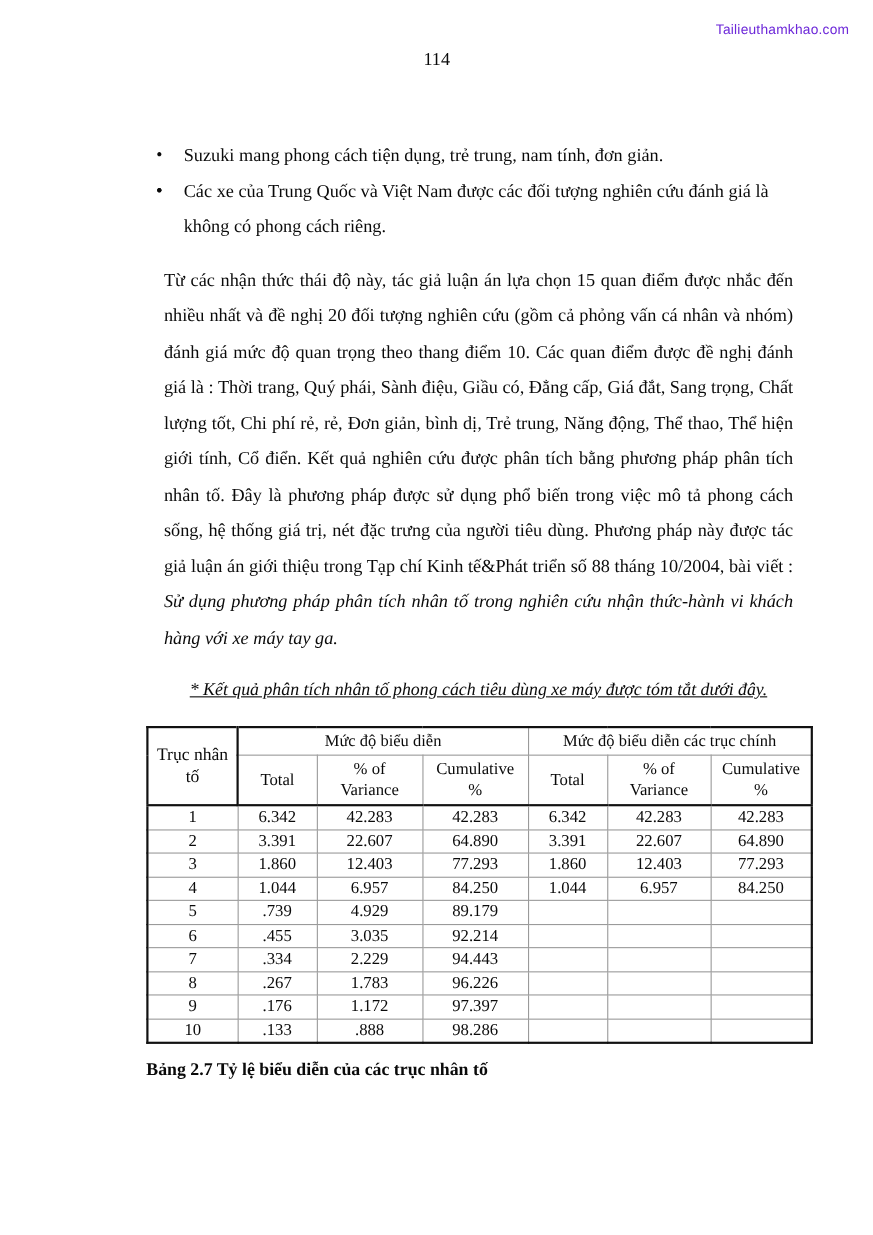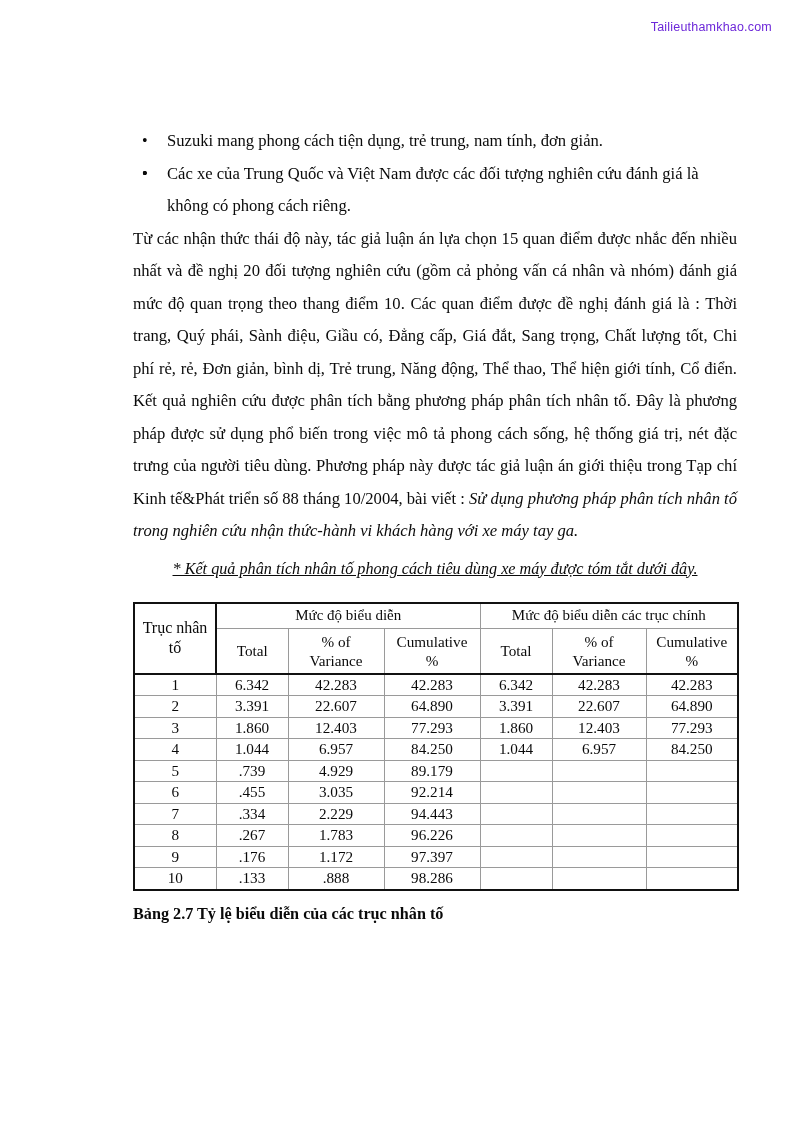--- a/index.html
+++ b/index.html
@@ -58,21 +58,21 @@
   }
   ul.bullets li .dot {
     position: absolute;
     left: 9px;
     top: 0;
     font-size: 16px;
     line-height: 32.5px;
   }
 
   p.body {
-    margin: 0;
+    margin: 16px;
     font-size: 16.6px;
     line-height: 32.5px;
     text-align: justify;
     text-justify: inter-word;
   }
   p.body .ital {
     font-style: italic;
   }
 
   p.note {
@@ -153,20 +153,21 @@
     font-size: 16.2px;
     font-weight: bold;
   }
 </style>
 </head>
 <body>
 
 <div class="page">
 
   <div class="watermark">Tailieuthamkhao.com</div>
+  <div class="page-number">114</div>
 
   <div class="content">
 
     <ul class="bullets">
       <li>
         <span class="dot">•</span>
         <span>Suzuki mang phong cách tiện dụng, trẻ trung, nam tính, đơn giản.</span>
       </li>
       <li>
         <span class="dot">•</span>

